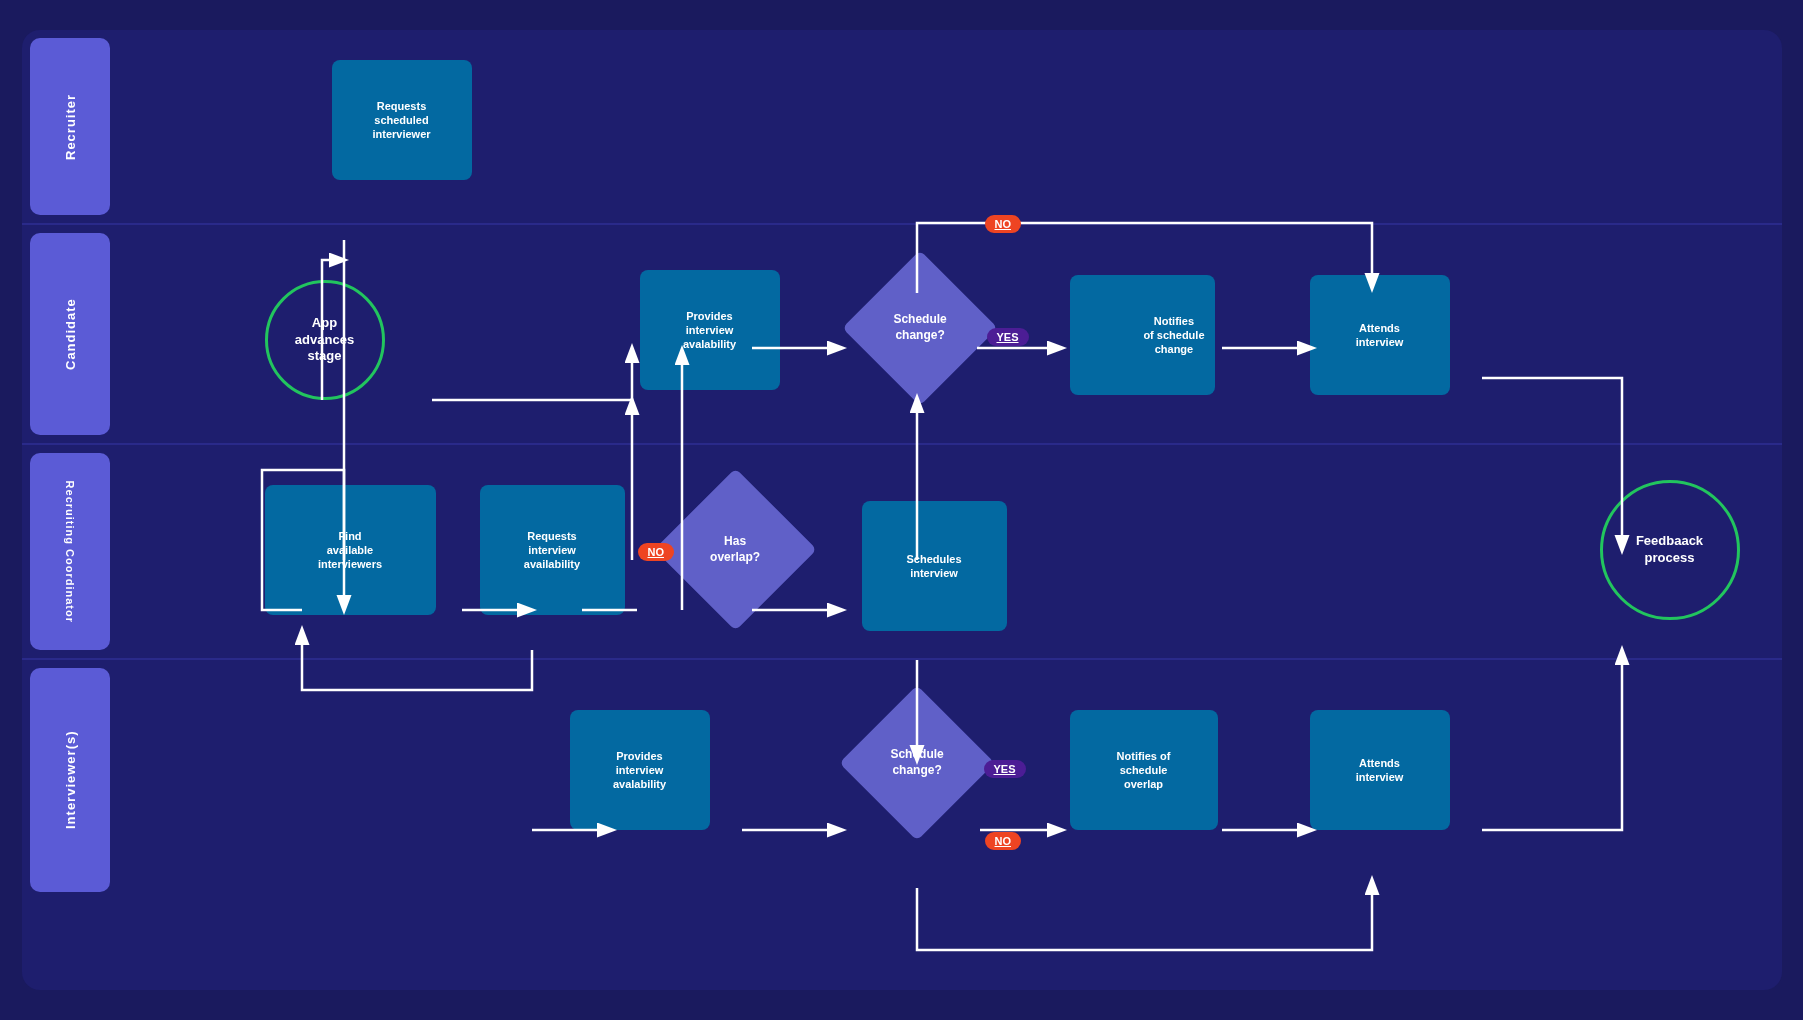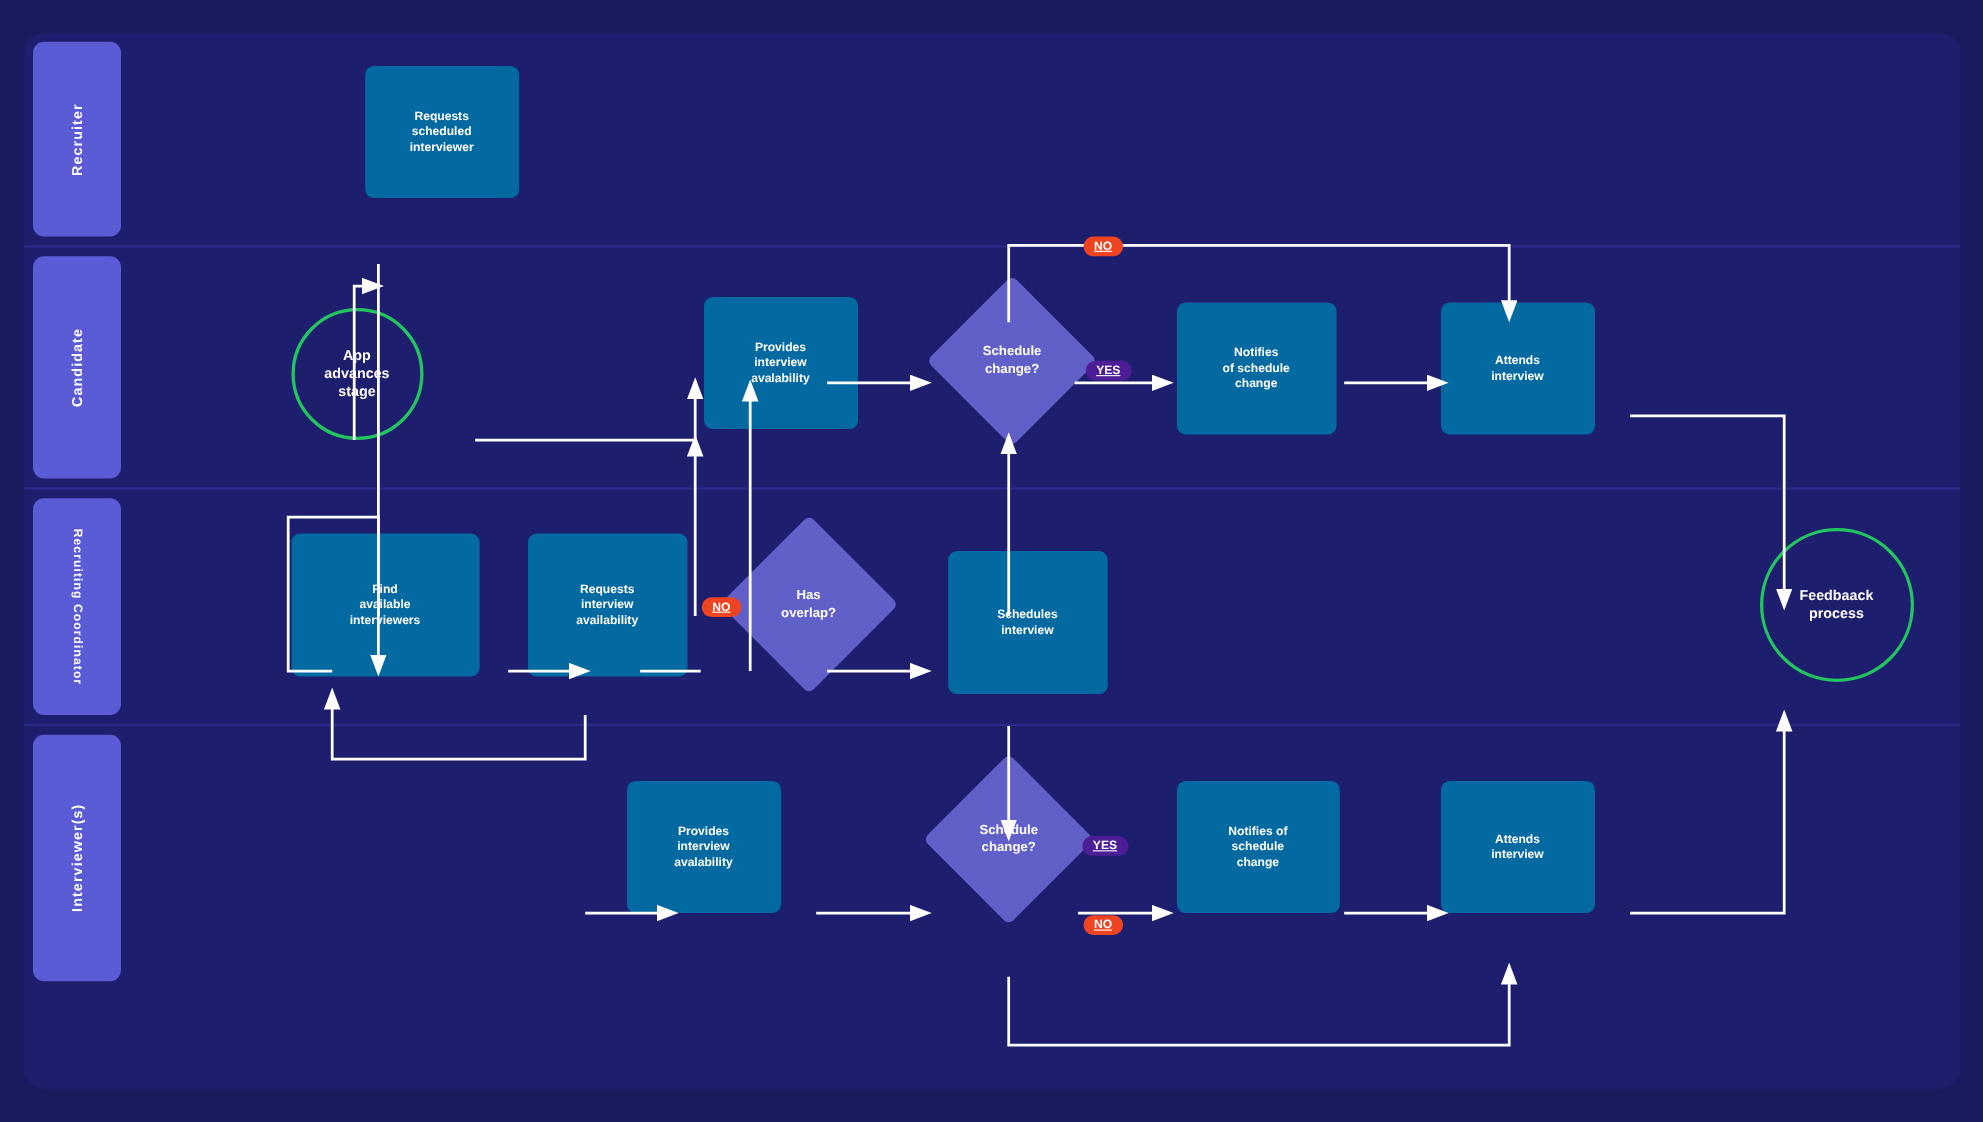--- a/index.html
+++ b/index.html
@@ -211,21 +211,21 @@
 
       <div class="node diamond-node" style="left:755px; top:48px; width:110px; height:110px;">
         <div class="diamond-text"><span style="white-space:pre-line;">Schedule
 change?</span></div>
       </div>
 
       <div class="badge badge-yes" style="left:877px; top:103px;">
         <span>YES</span>
       </div>
 
-      <div class="node rect-node" style="left:960px; top:50px; width:145px; height:120px;">
+      <div class="node rect-node" style="left:960px; top:50px; width:145px; height:120px;justify-content:flex-end;">
         <span style="white-space:pre-line;">Notifies
 of schedule
 change</span>
       </div>
 
       <div class="node rect-node" style="left:1200px; top:50px; width:140px; height:120px;">
         <span style="white-space:pre-line;">Attends
 interview</span>
       </div>
 
@@ -290,21 +290,21 @@
 change?</span></div>
       </div>
 
       <div class="badge badge-yes" style="left:874px; top:100px;">
         <span>YES</span>
       </div>
 
       <div class="node rect-node" style="left:960px; top:50px; width:148px; height:120px;">
         <span style="white-space:pre-line;">Notifies of
 schedule
-change</span>
+overlap</span>
       </div>
 
       <div class="node rect-node" style="left:1200px; top:50px; width:140px; height:120px;">
         <span style="white-space:pre-line;">Attends
 interview</span>
       </div>
 
       <div class="badge badge-no" style="left:875px; top:172px;">
         <span>NO</span>
       </div>

